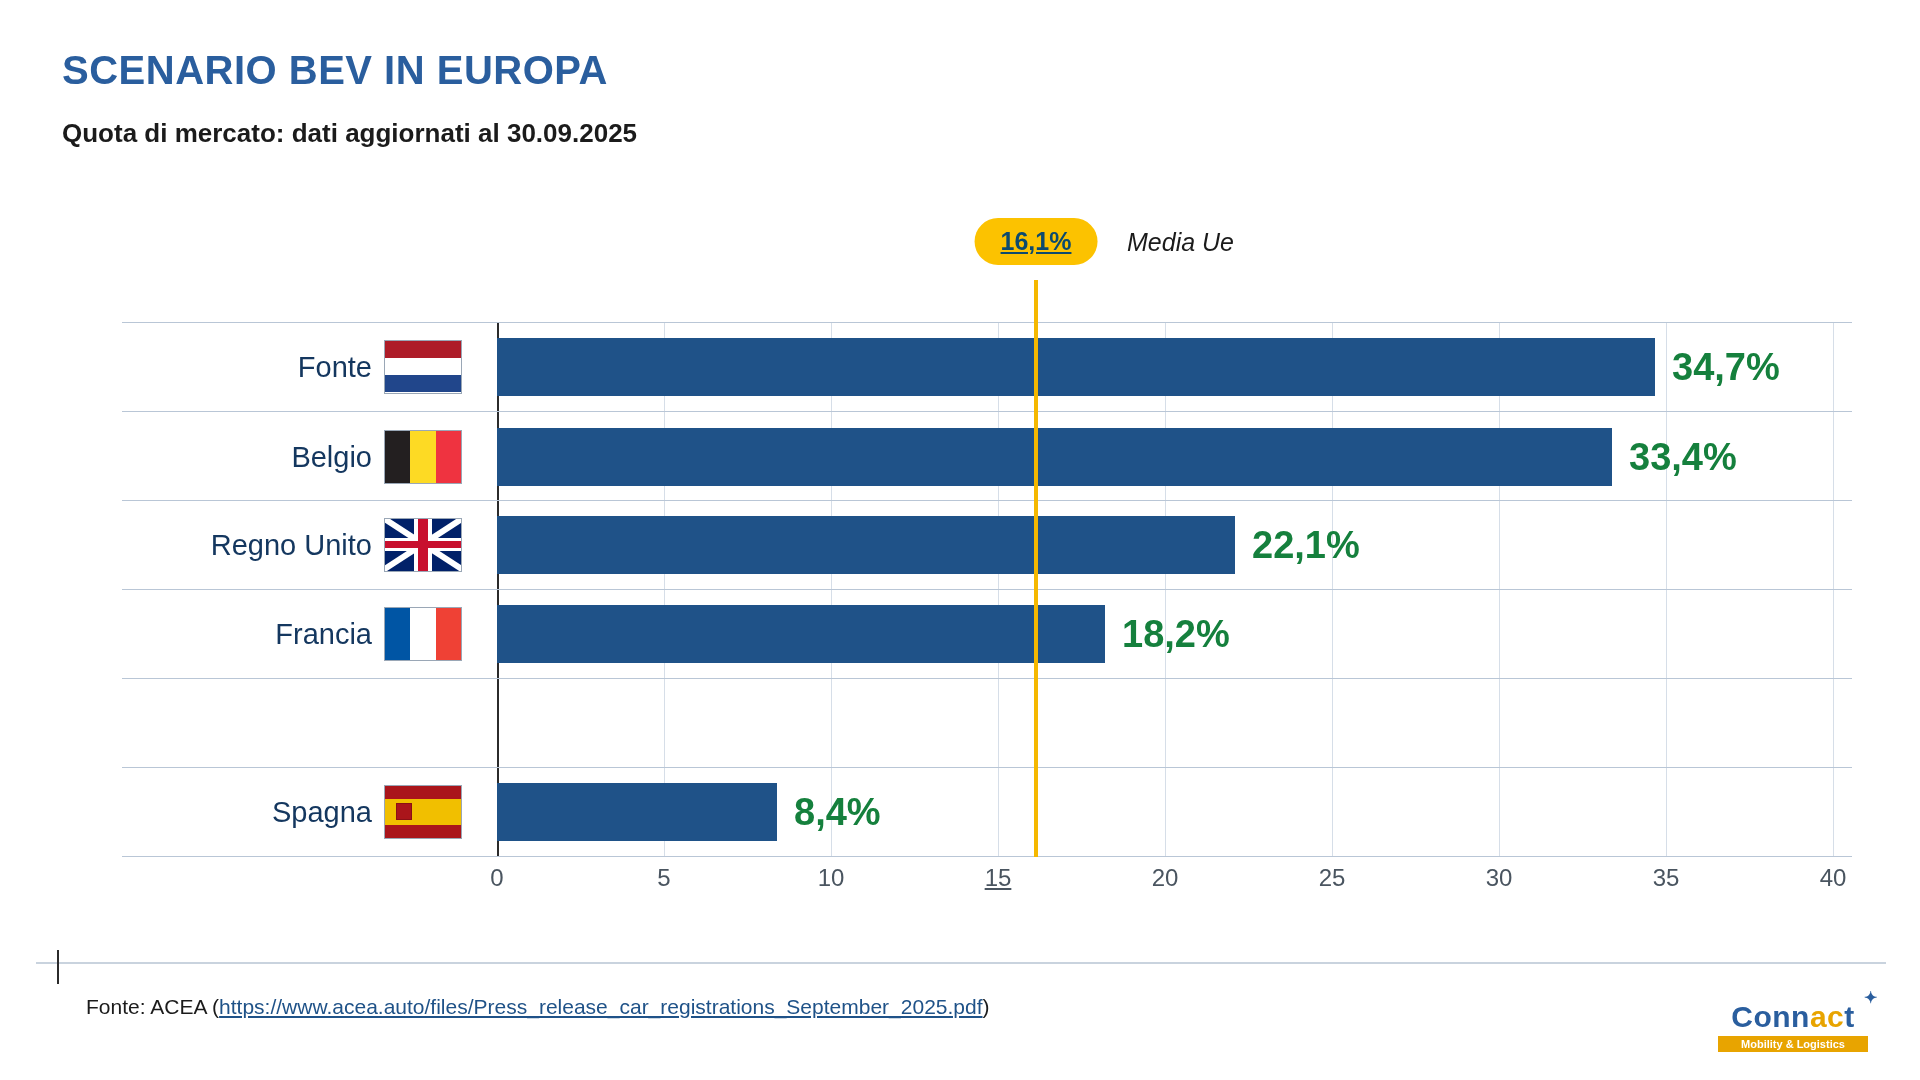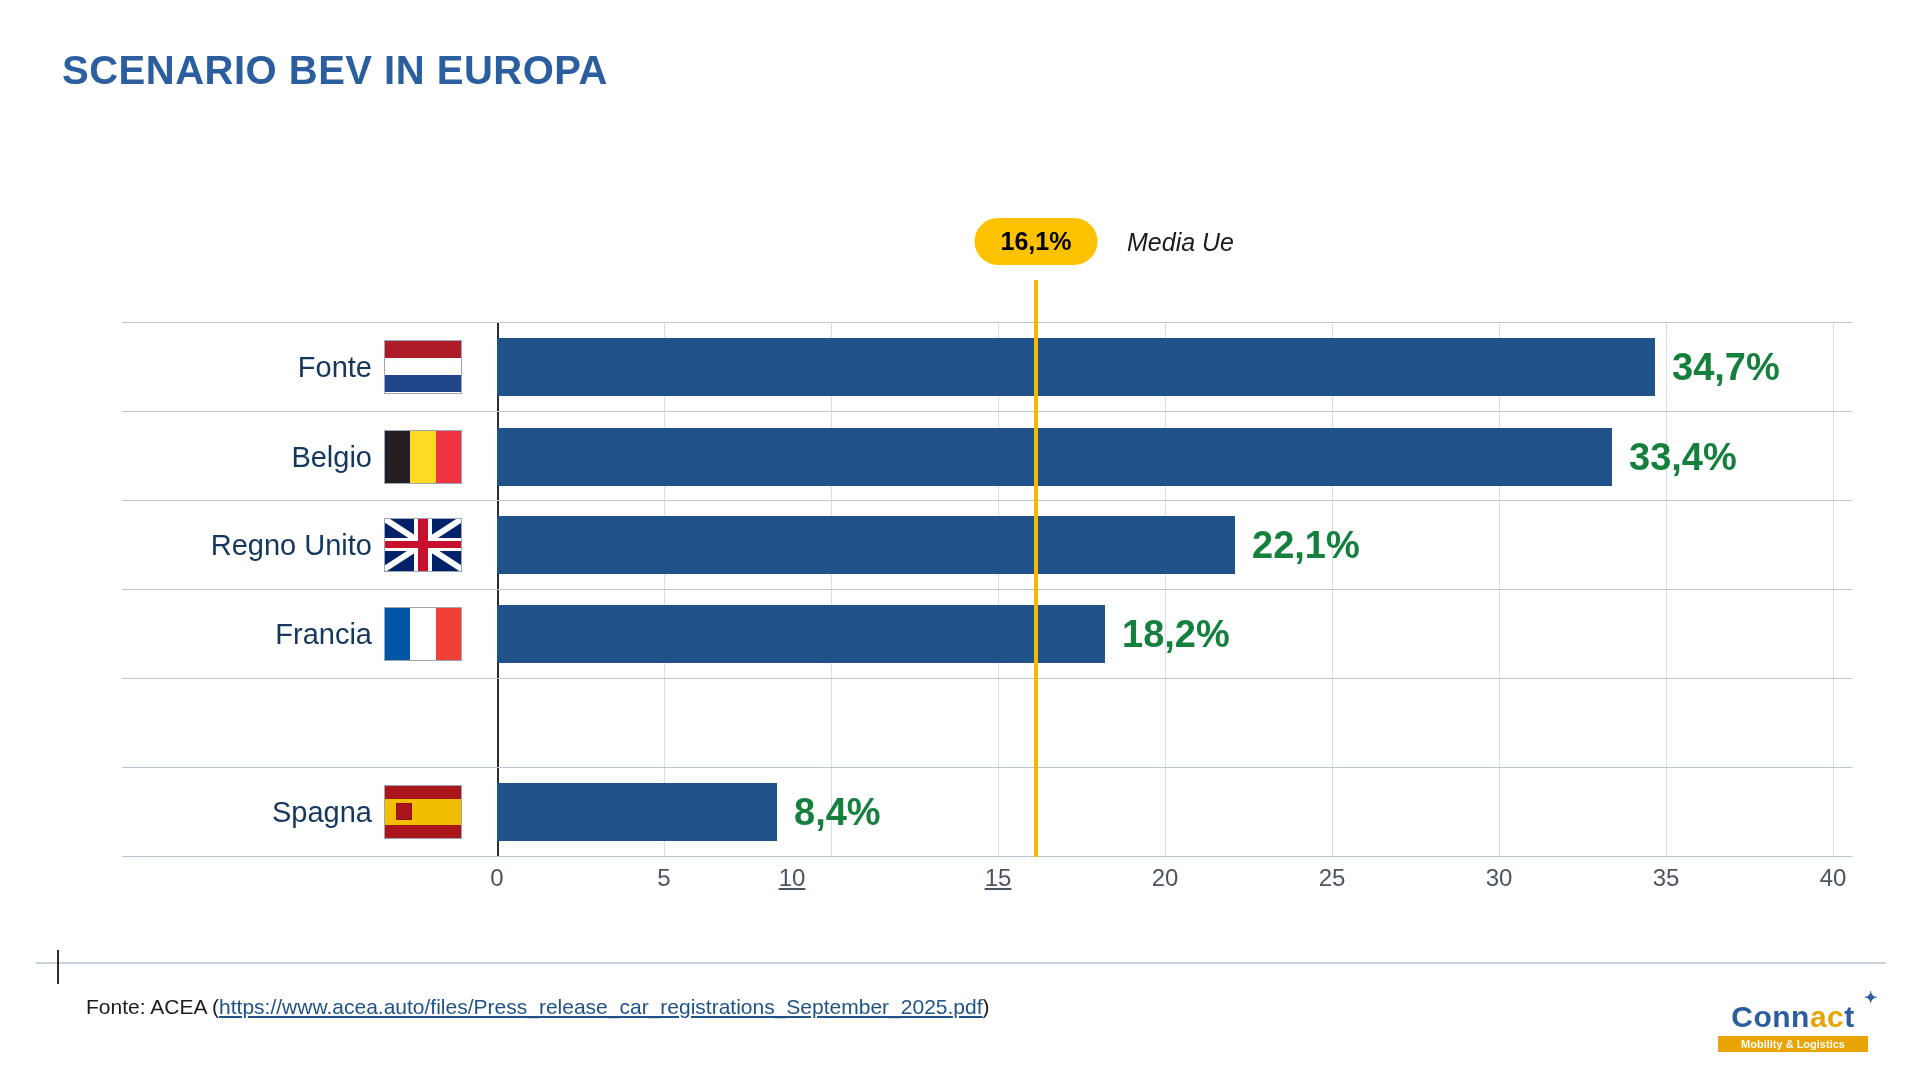--- a/index.html
+++ b/index.html
@@ -91,22 +91,23 @@
 
   .avg-pill {
     position: absolute;
     top: -42px;
     transform: translateX(-50%);
     background: #fcc200;
     border-radius: 26px;
     padding: 9px 26px;
     font-size: 25px;
     font-weight: bold;
-    color: #000000;
+    color: #0c4a6e;
     z-index: 5;
+    text-decoration: underline;
   }
   .avg-label {
     position: absolute;
     top: -32px;
     font-size: 25px;
     font-style: italic;
     color: #1b1b1b;
     z-index: 5;
   }
 
@@ -227,20 +228,21 @@
     color: #2a5e9e;
     font-size: 16px;
   }
 </style>
 </head>
 <body>
 
 <div class="slide">
 
   <div class="title">SCENARIO BEV IN EUROPA</div>
+  <div class="subtitle">Quota di mercato: dati aggiornati al 30.09.2025</div>
 
   <div class="chart">
     <div class="plot">
 
       <div class="gridline axis0" style="left:435px;"></div>
       <div class="gridline" style="left:602px;"></div>
       <div class="gridline" style="left:769px;"></div>
       <div class="gridline" style="left:936px;"></div>
       <div class="gridline" style="left:1103px;"></div>
       <div class="gridline" style="left:1270px;"></div>
@@ -316,21 +318,21 @@
             <div style="position:absolute; left:14%; top:18%; width:22%; height:64%; background:#aa151b; border:1px solid #8a1015; box-sizing:border-box;"></div>
           </div>
           <div style="background:#aa151b; flex:0 0 25%;"></div>
         </div>
         <div class="bar" style="width:280px;"></div>
         <div class="bar-value" style="left:732px;">8,4%</div>
       </div>
 
       <div class="xtick" style="left:435px;">0</div>
       <div class="xtick" style="left:602px;">5</div>
-      <div class="xtick" style="left:730px;text-decoration:underline;">10</div>
+      <div class="xtick" style="left:769px;">10</div>
       <div class="xtick" style="left:936px;text-decoration:underline;">15</div>
       <div class="xtick" style="left:1103px;">20</div>
       <div class="xtick" style="left:1270px;">25</div>
       <div class="xtick" style="left:1437px;">30</div>
       <div class="xtick" style="left:1604px;">35</div>
       <div class="xtick" style="left:1771px;">40</div>
 
     </div>
   </div>
 

